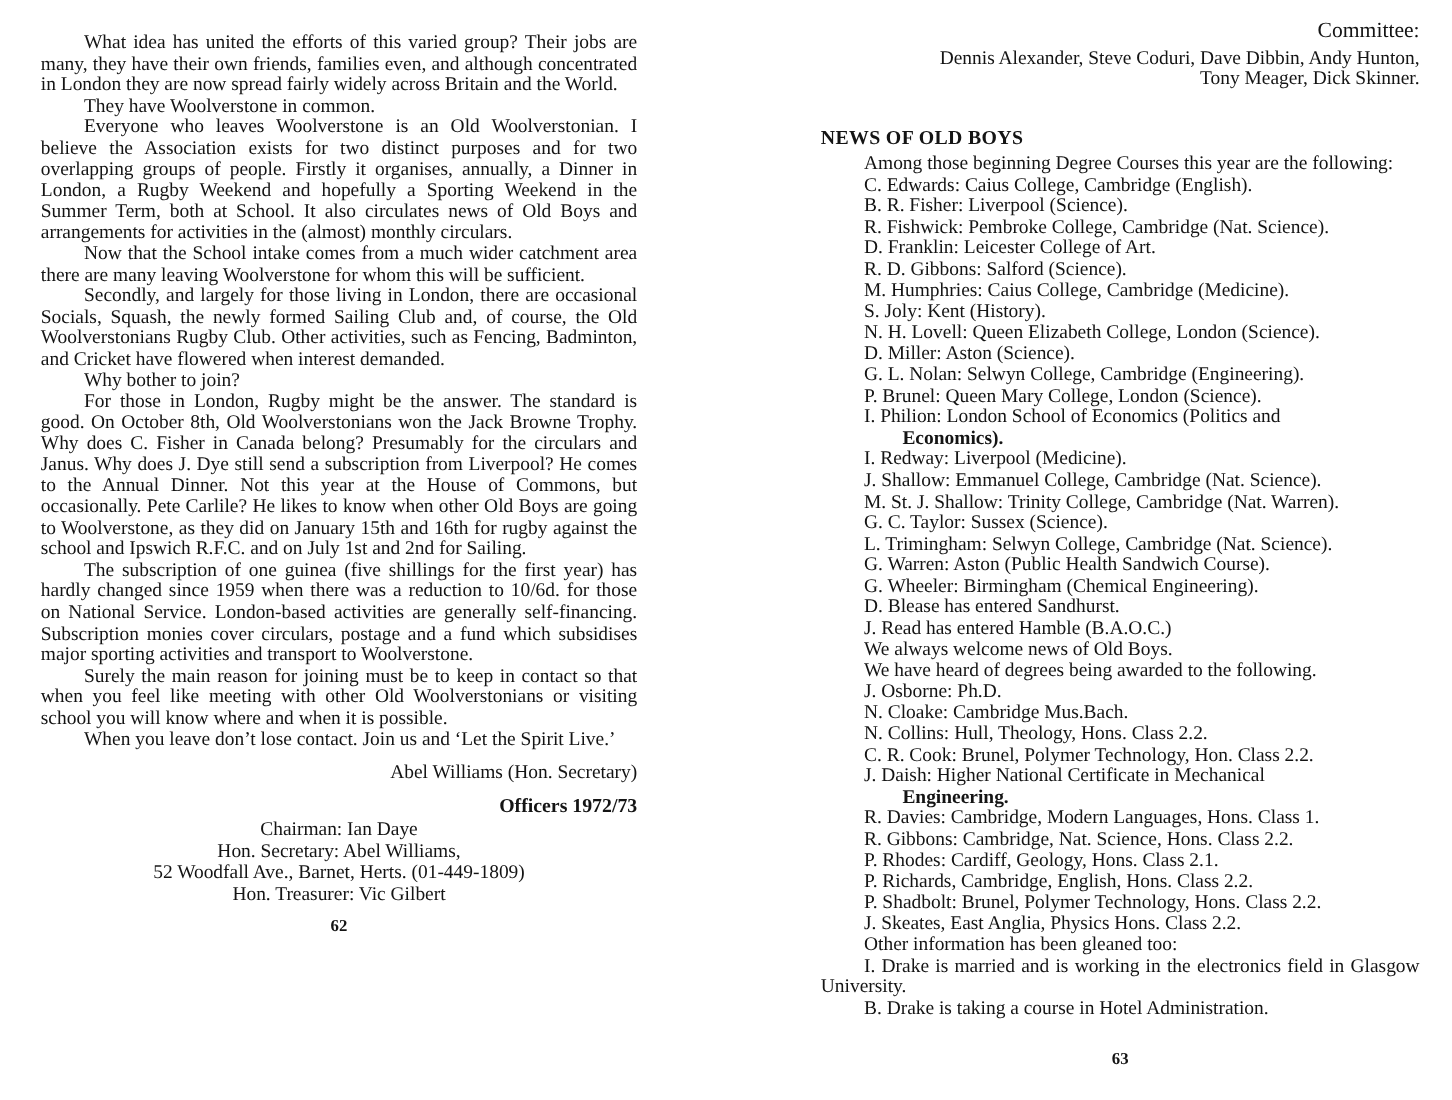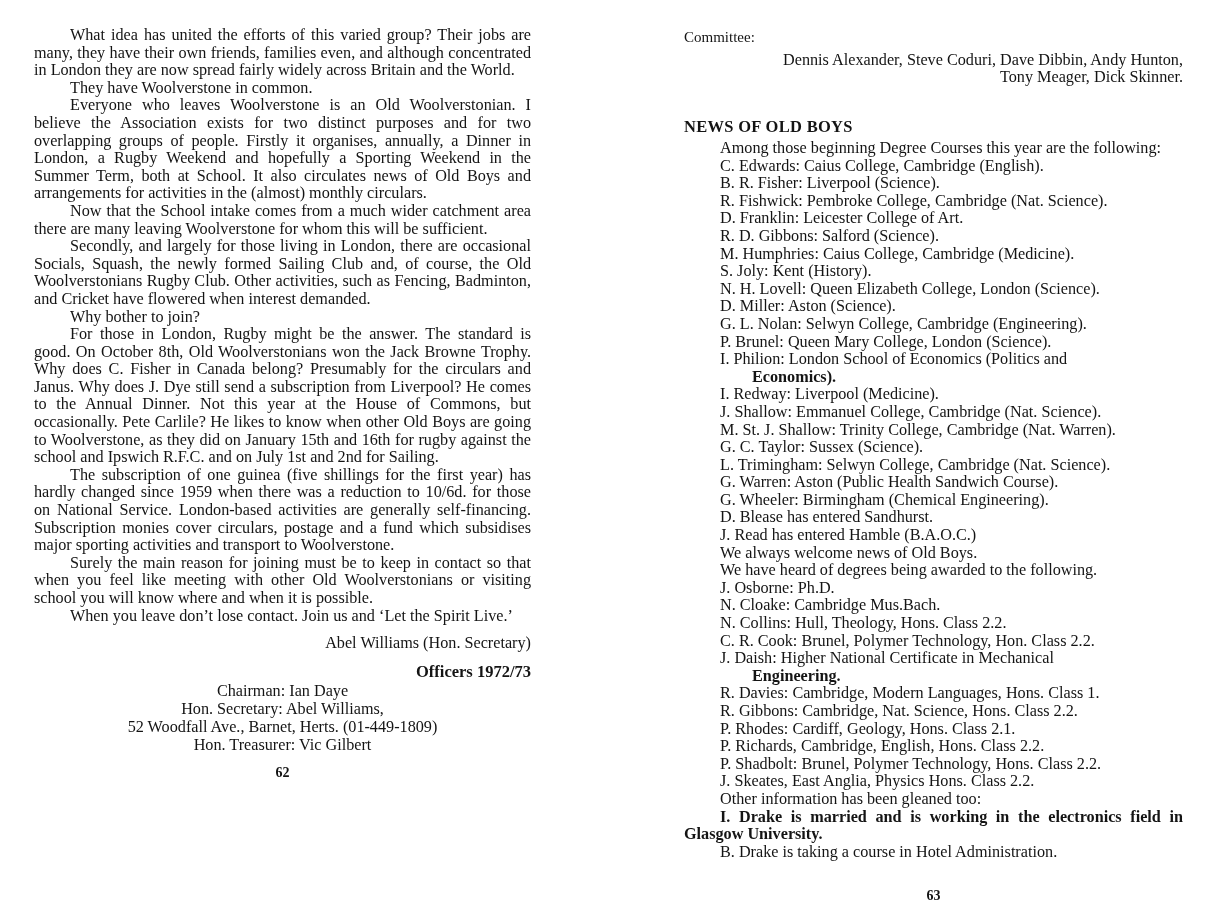--- a/index.html
+++ b/index.html
@@ -11,27 +11,27 @@
   .page { position: absolute; top: 0; }
   .page-left { left: 34px; width: 497px; }
   .page-right { left: 684px; width: 499px; }
   .body-text { font-size: 16.2px; line-height: 17.6px; }
   .para { margin: 0; text-align: justify; text-indent: 36px; }
   .left-top { padding-top: 27px; }
   .signature { text-align: right; margin-top: 9px; font-size: 16.2px; line-height: 18px; }
   .officers-title { text-align: right; font-weight: bold; margin-top: 10px; font-size: 16.5px; line-height: 20px; }
   .center-line { text-align: center; font-size: 16.2px; line-height: 18px; margin: 0; }
   .page-number { text-align: center; font-size: 14px; font-weight: bold; margin-top: 10px; }
-  .committee-head { text-align: left; margin-top: 28px; font-size: 15px; line-height: 18px; }
+  .committee-head { text-align: right; margin-top: 16px; font-size: 18px; line-height: 18px; }
   .committee-names { text-align: right; margin-top: 6px; font-size: 16.2px; line-height: 17px; }
   .section-title { font-weight: bold; margin-top: 32px; font-size: 16.5px; line-height: 18px; letter-spacing: 0.3px; }
   .intro { margin-top: 4px; }
   .entry { margin: 0; padding-left: 36px; text-indent: 0; font-size: 16.2px; line-height: 17.6px; }
   .entry .cont { display: block; padding-left: 32px; font-weight: bold; }
-  .full { margin: 0; text-indent: 36px; text-align: justify; font-size: 16.2px; line-height: 17.6px; font-weight: bold; }
+  .full { margin: 0; text-indent: 36px; text-align: justify; font-size: 16.2px; line-height: 17.6px; }
   .pn-right { text-align: center; font-size: 14px; font-weight: bold; margin-top: 26px; }
 </style>
 </head>
 <body>
 
 <div class="page page-left body-text left-top">
   <p class="para">What idea has united the efforts of this varied group? Their jobs are many, they have their own friends, families even, and although concentrated in London they are now spread fairly widely across Britain and the World.</p>
   <p class="para">They have Woolverstone in common.</p>
   <p class="para">Everyone who leaves Woolverstone is an Old Woolverstonian. I believe the Association exists for two distinct purposes and for two overlapping groups of people. Firstly it organises, annually, a Dinner in London, a Rugby Weekend and hopefully a Sporting Weekend in the Summer Term, both at School. It also circulates news of Old Boys and arrangements for activities in the (almost) monthly circulars.</p>
   <p class="para">Now that the School intake comes from a much wider catchment area there are many leaving Woolverstone for whom this will be sufficient.</p>

